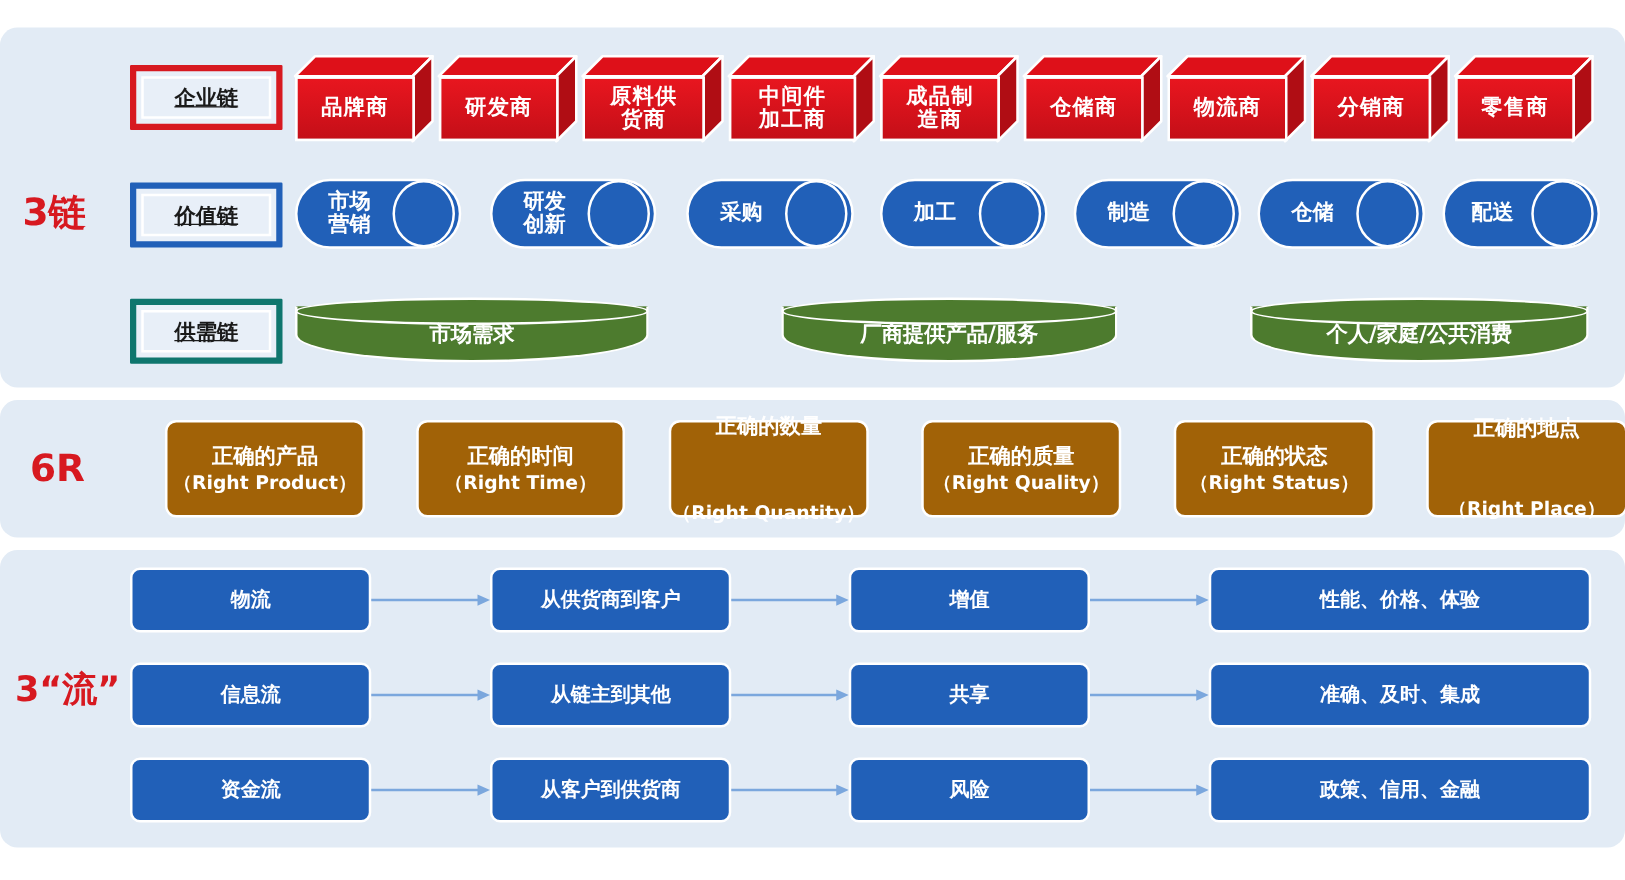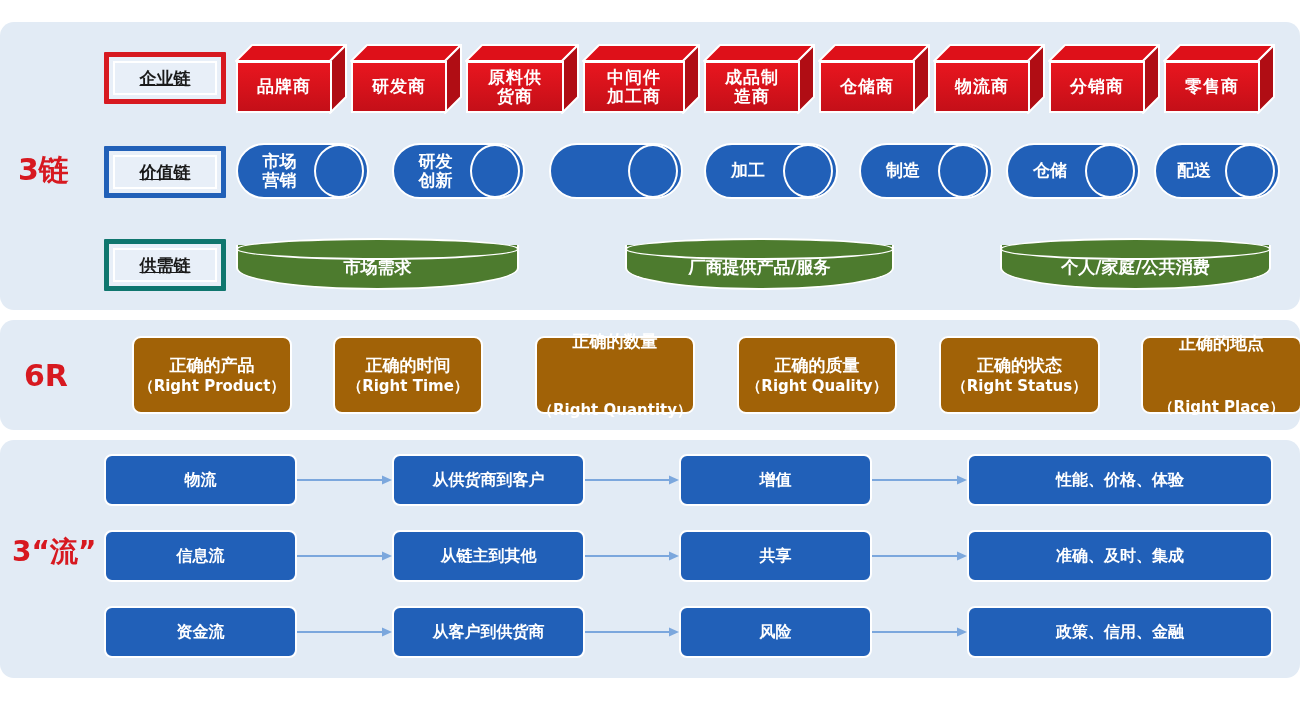--- a/index.html
+++ b/index.html
@@ -294,20 +294,25 @@
         <div class="txt" style="width:87px">
           <div>
             <div>研发</div>
             <div>创新</div>
           </div>
         </div>
       </div>
       <div class="cyl-h" style="left: 549px; width: 134px;">
         <div class="body"></div>
         <div class="cap"></div>
+        <div class="txt" style="width:88px">
+          <div>
+            <div>采购</div>
+          </div>
+        </div>
       </div>
       <div class="cyl-h" style="left: 704px; width: 134px;">
         <div class="body"></div>
         <div class="cap"></div>
         <div class="txt" style="width:88px">
           <div>
             <div>加工</div>
           </div>
         </div>
       </div>
@@ -358,21 +363,21 @@
       </div>
     </div>
 
   <div class="panel" id="panel-6r"></div>
   <div class="section-label" id="label-6r">6R</div>
   <div id="row-6r">
       <div class="r-card" style="left: 104px; width: 160px;">
         <div class="cn">正确的产品</div>
         <div class="en">（Right Product）</div>
       </div>
-      <div class="r-card" style="left: 305px; width: 150px;">
+      <div class="r-card" style="left: 305px; width: 167px;">
         <div class="cn">正确的时间</div>
         <div class="en">（Right Time）</div>
       </div>
       <div class="r-card" style="left: 507px; width: 160px; gap: 48px;">
         <div class="cn">正确的数量</div>
         <div class="en">（Right Quantity）</div>
       </div>
       <div class="r-card" style="left: 709px; width: 160px;">
         <div class="cn">正确的质量</div>
         <div class="en">（Right Quality）</div>

